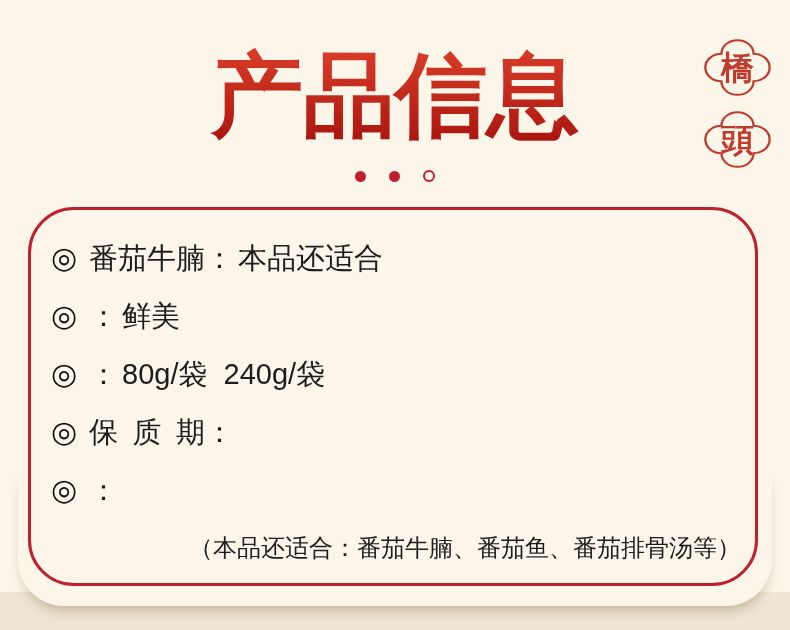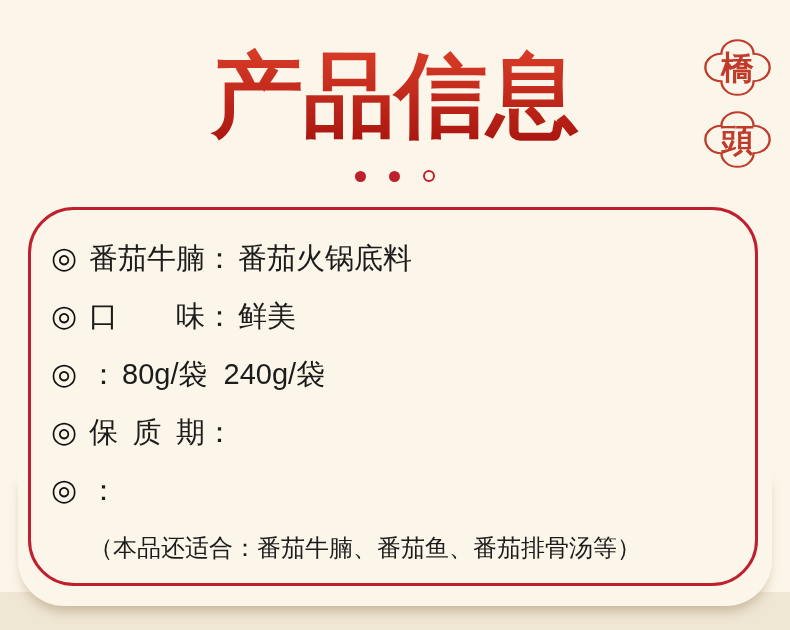--- a/index.html
+++ b/index.html
@@ -75,22 +75,23 @@
     width:30px;margin-right:10px;font-size:30px;line-height:1;
     color:#111;flex:0 0 auto;text-align:center;
   }
   .label{
     display:inline-block;width:116px;flex:0 0 auto;
     text-align:justify;text-align-last:justify;
   }
   .colon{flex:0 0 auto;}
   .value{margin-left:4px;white-space:pre-wrap;}
   .note{
-    margin-left:40px;font-size:24px;line-height:30px;font-weight:500;
+    margin-left:60px;font-size:24px;line-height:30px;font-weight:500;
     white-space:pre-wrap;
+    text-align:right;
   }
 </style>
 </head>
 <body>
 
 <div class="band"></div>
 <div class="card-bottom"></div>
 
 <h1 class="title">产品信息</h1>
 
@@ -113,25 +114,24 @@
     </svg>
     <span class="seal-char">頭</span>
   </div>
 </div>
 
 <div class="info-box">
   <div class="row">
     <span class="bullet">◎</span>
     <span class="label">番茄牛腩</span>
     <span class="colon">：</span>
-    <span class="value">番茄火锅底料</span>
+    <span class="value">本品还适合</span>
   </div>
   <div class="row">
     <span class="bullet">◎</span>
-    <span class="label">口味</span>
     <span class="colon">：</span>
     <span class="value">鲜美</span>
   </div>
   <div class="row">
     <span class="bullet">◎</span>
     <span class="colon">：</span>
     <span class="value">80g/袋  240g/袋</span>
   </div>
   <div class="row">
     <span class="bullet">◎</span>

